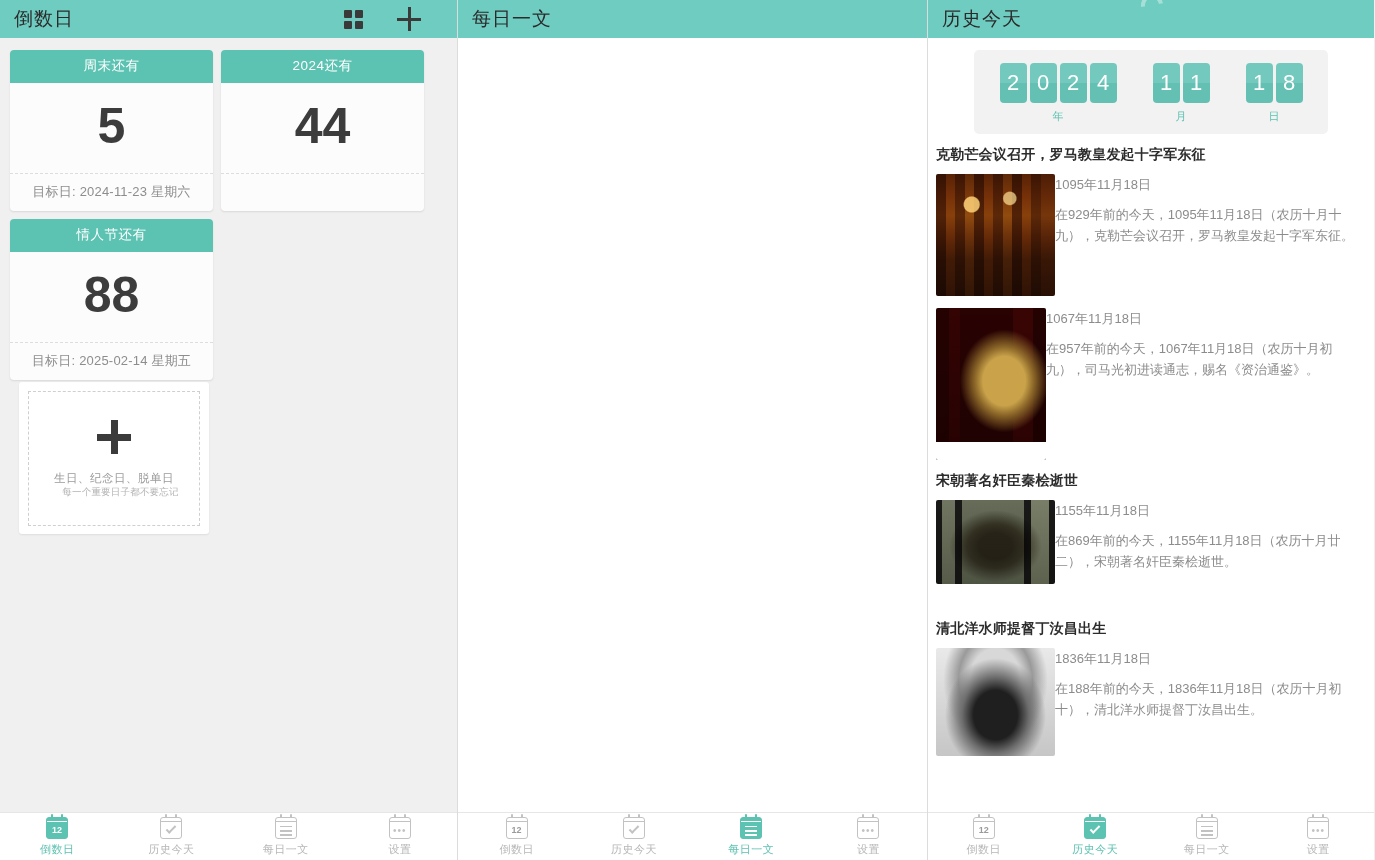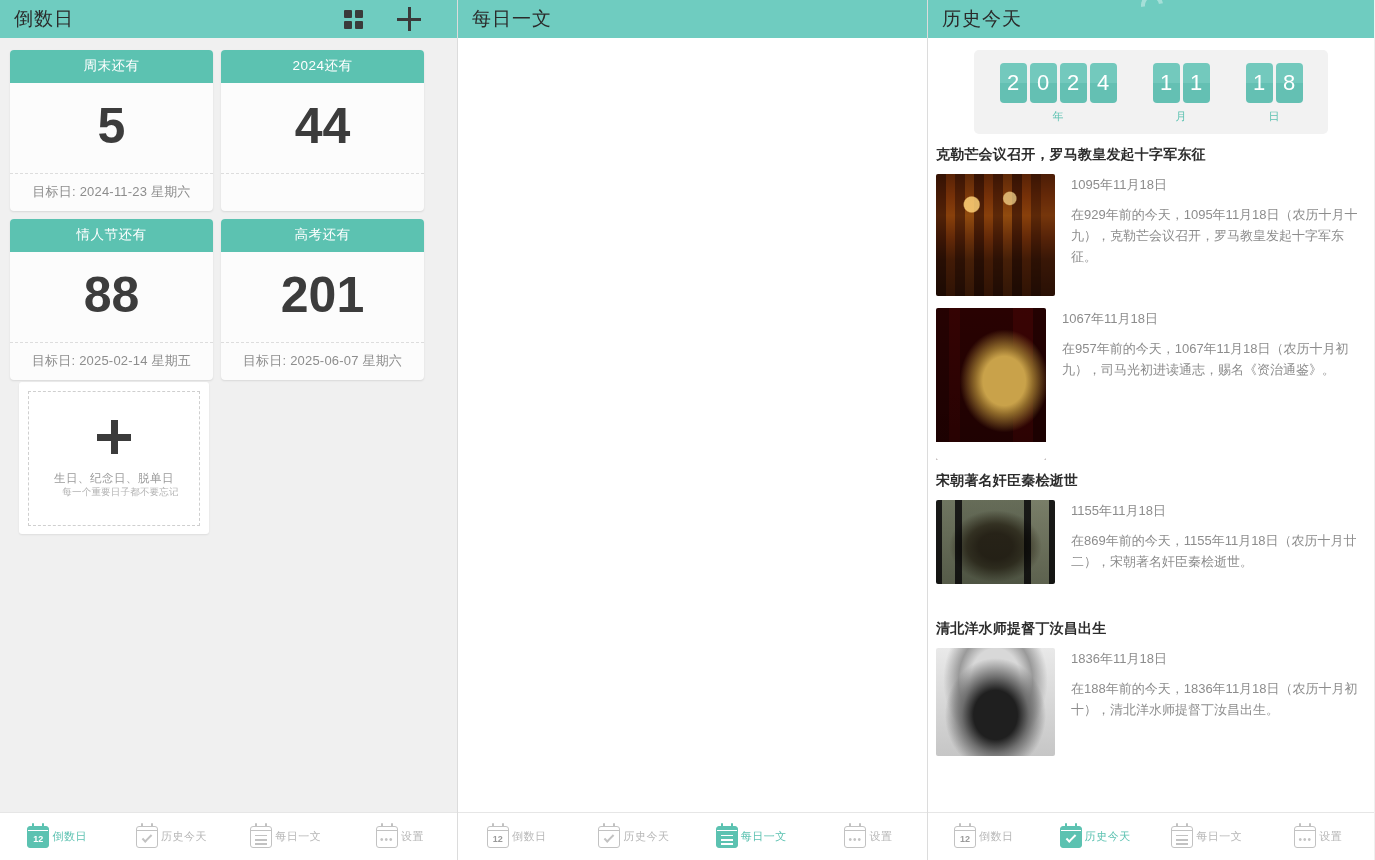--- a/index.html
+++ b/index.html
@@ -118,21 +118,21 @@
     display: flex; align-items: center; justify-content: center;
     font-family: "Liberation Sans", "DejaVu Sans", sans-serif;
   }
   .unit { font-size: 11px; color: #5cc2b1; margin-top: 6px; }
 
   .event { padding: 12px 14px 0 8px; }
   .event-title {
     font-size: 14px; color: #2c2c2c;
     margin-bottom: 10px; letter-spacing: 0.2px;
   }
-  .event-body { display: flex; gap: 16px; align-items: flex-start; }
+  .event-body { display: flex; align-items: flex-start; }
   .event-thumb {
     flex: 0 0 auto; border-radius: 2px; overflow: hidden;
     background: #ddd;
   }
   .event-texts { flex: 1 1 auto; padding-top: 2px; }
   .event-date { font-size: 13px; color: #8c8c8c; margin-bottom: 10px; }
   .event-desc { font-size: 13px; color: #8c8c8c; line-height: 1.62; }
 
   
   .thumb-a { width: 119px; height: 122px;
@@ -170,21 +170,21 @@
   }
 
   
   .nav {
     position: absolute; left: 0; bottom: 0;
     width: 100%; height: 48px; background: #ffffff;
     border-top: 1px solid #e6e6e6;
     display: flex; align-items: center;
   }
   .nav-item {
-    flex: 1 1 0; display: flex; flex-direction: row;
+    flex: 1 1 0; display: flex; flex-direction: column;
     align-items: center; justify-content: center; gap: 3px;
   }
   .nav-label { font-size: 11px; color: #b7b7b7; letter-spacing: 0.5px; }
   .nav-item.active .nav-label { color: #5cc2b1; }
 
   .cal { width: 22px; height: 22px; border: 1.8px solid #c2c2c2; border-radius: 3px;
          position: relative; background: #fff; }
   .cal::before, .cal::after {
     content: ""; position: absolute; top: -4px; width: 2px; height: 4px; background: #c2c2c2; border-radius: 1px;
   }
@@ -240,25 +240,20 @@
           <div class="card-head">2024还有</div>
           <div class="card-num">44</div>
         </div>
 
         <div class="card">
           <div class="card-head">情人节还有</div>
           <div class="card-num">88</div>
           <div class="card-foot">目标日: 2025-02-14 星期五</div>
         </div>
 
-        <div class="card">
-          <div class="card-head">高考还有</div>
-          <div class="card-num">201</div>
-          <div class="card-foot">目标日: 2025-06-07 星期六</div>
-        </div>
 
       </div>
 
       <div class="add-card">
         <div class="add-inner">
           <span class="add-plus"></span>
           <div class="add-t1">生日、纪念日、脱单日</div>
           <div class="add-t2">每一个重要日子都不要忘记</div>
         </div>
       </div>

